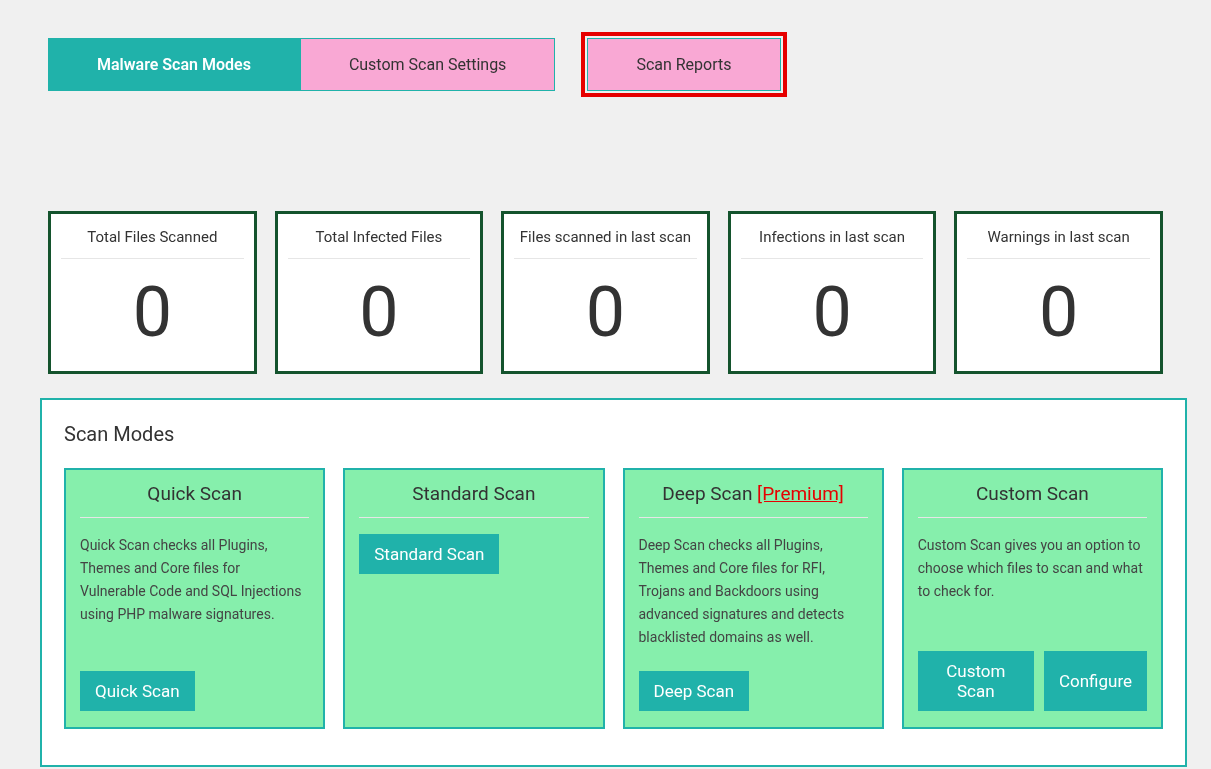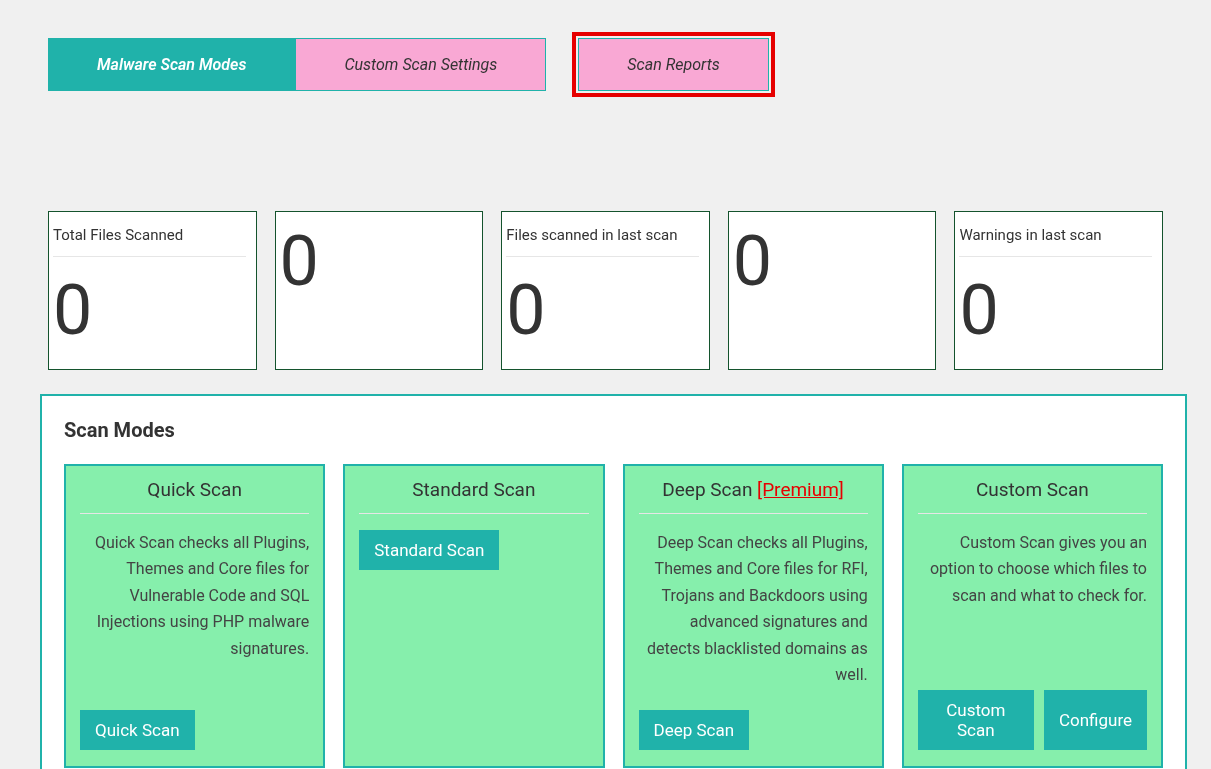--- a/index.html
+++ b/index.html
@@ -9,21 +9,20 @@
     }
     body {
       font-family: -apple-system, BlinkMacSystemFont, "Segoe UI", Roboto, Arial, sans-serif;
       background: #f0f0f0;
       padding: 0;
       width: 1211px;
     }
     .tabs-container {
       display: flex;
       margin: 38px 0 0 48px;
-      font-style: italic;
     }
     .tab {
       padding: 16px 48px;
       font-size: 16px;
       cursor: pointer;
       border: 1px solid #20b2aa;
       background: #f9a8d4;
       color: #333;
     }
     .tab.active {
@@ -47,23 +46,23 @@
       pointer-events: none;
     }
     .stats-row {
       display: flex;
       gap: 18px;
       margin: 120px 48px 0 48px;
     }
     .stat-card {
       flex: 1;
       background: #fff;
-      border: 1px solid #14532d;
-      padding: 14px 10px 24px 4px;
-      text-align: left;
+      border: 3px solid #14532d;
+      padding: 14px 10px 24px 10px;
+      text-align: center;
     }
     .stat-title {
       font-size: 15px;
       color: #333;
       padding-bottom: 12px;
       border-bottom: 1px solid #e6e6e6;
       margin-bottom: 18px;
     }
     .stat-value {
       font-size: 70px;
@@ -74,21 +73,21 @@
     .scan-modes-wrapper {
       margin: 24px 24px 0 40px;
       border: 2px solid #20b2aa;
       background: #fff;
       padding: 22px 22px 36px 22px;
     }
     .scan-modes-title {
       font-size: 20px;
       color: #333;
       margin-bottom: 22px;
-      font-weight: 700;
+      font-weight: 400;
     }
     .modes-row {
       display: flex;
       gap: 18px;
     }
     .mode-card {
       flex: 1;
       border: 2px solid #20b2aa;
       background: #86efac;
       padding: 12px 14px 16px 14px;
@@ -101,26 +100,25 @@
       color: #333;
       padding-bottom: 12px;
       border-bottom: 1px solid #e6e6e6;
       margin-bottom: 16px;
     }
     .mode-header .premium {
       color: #e60000;
       text-decoration: underline;
     }
     .mode-desc {
-      font-size: 16px;
+      font-size: 14px;
       color: #444;
       line-height: 1.65;
       flex-grow: 1;
       margin-bottom: 22px;
-      text-align: right;
     }
     .mode-buttons {
       display: flex;
       gap: 10px;
     }
     .btn {
       background: #20b2aa;
       color: #fff;
       border: none;
       padding: 10px 15px;
@@ -137,27 +135,29 @@
   <div class="tab">Custom Scan Settings</div>
   <div class="tab tab-highlight">Scan Reports</div>
 </div>
 
 <div class="stats-row">
   <div class="stat-card">
     <div class="stat-title">Total Files Scanned</div>
     <div class="stat-value">0</div>
   </div>
   <div class="stat-card">
+    <div class="stat-title">Total Infected Files</div>
     <div class="stat-value">0</div>
   </div>
   <div class="stat-card">
     <div class="stat-title">Files scanned in last scan</div>
     <div class="stat-value">0</div>
   </div>
   <div class="stat-card">
+    <div class="stat-title">Infections in last scan</div>
     <div class="stat-value">0</div>
   </div>
   <div class="stat-card">
     <div class="stat-title">Warnings in last scan</div>
     <div class="stat-value">0</div>
   </div>
 </div>
 
 <div class="scan-modes-wrapper">
   <div class="scan-modes-title">Scan Modes</div>

